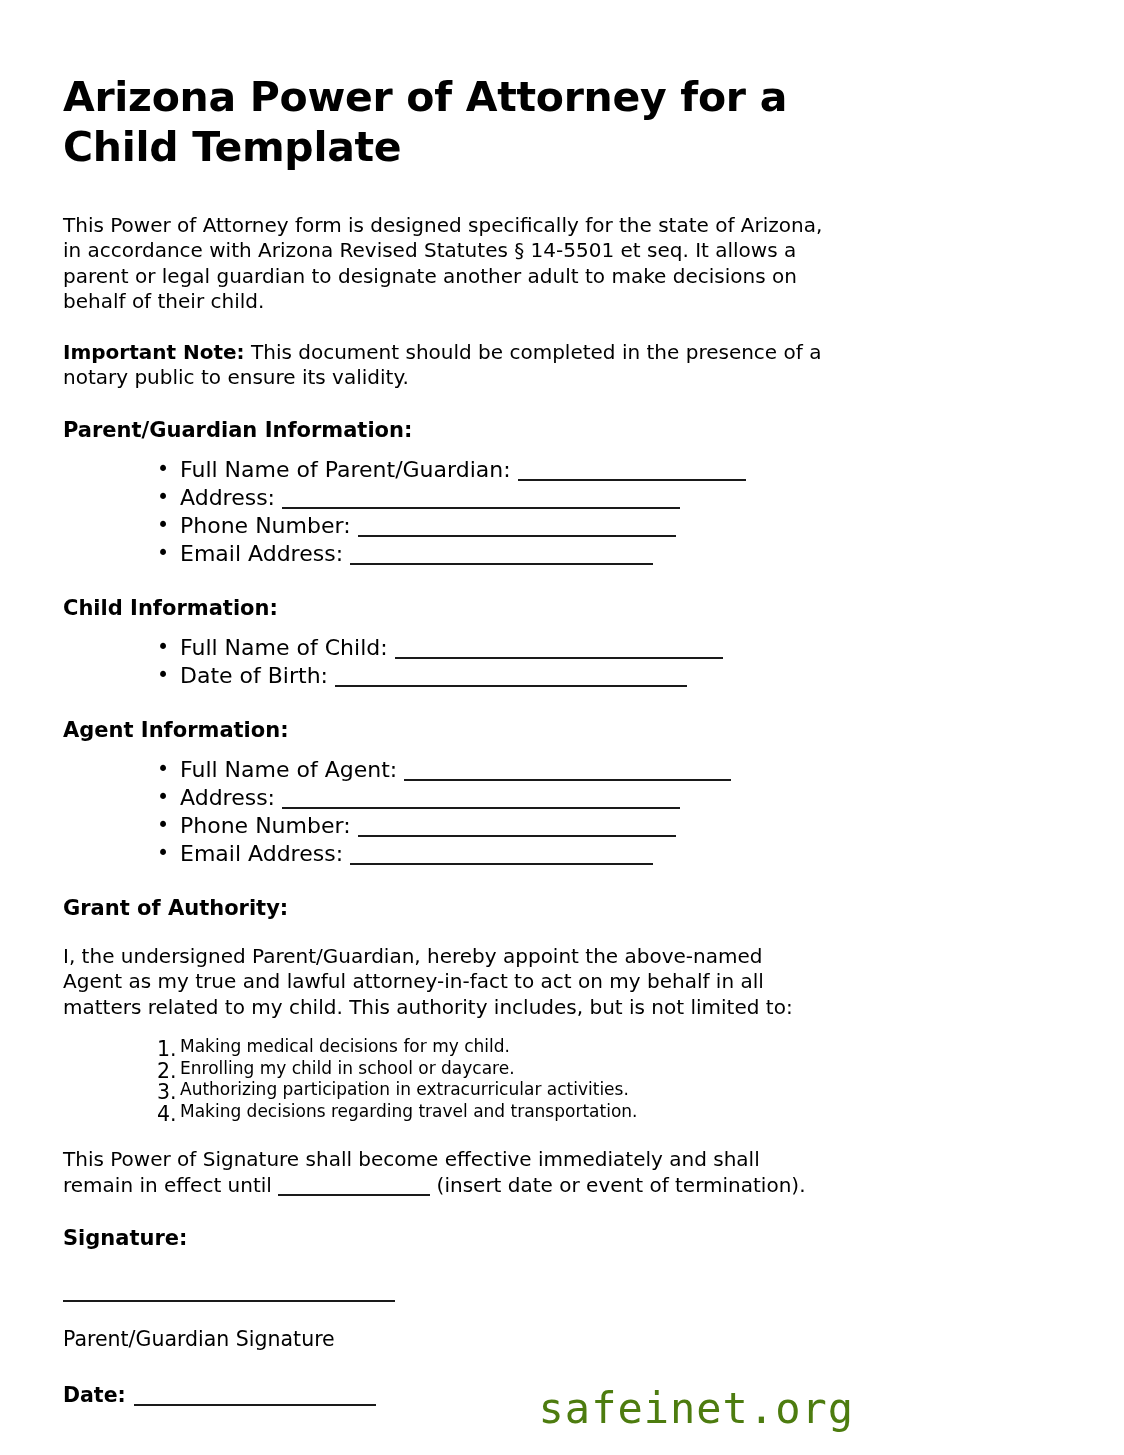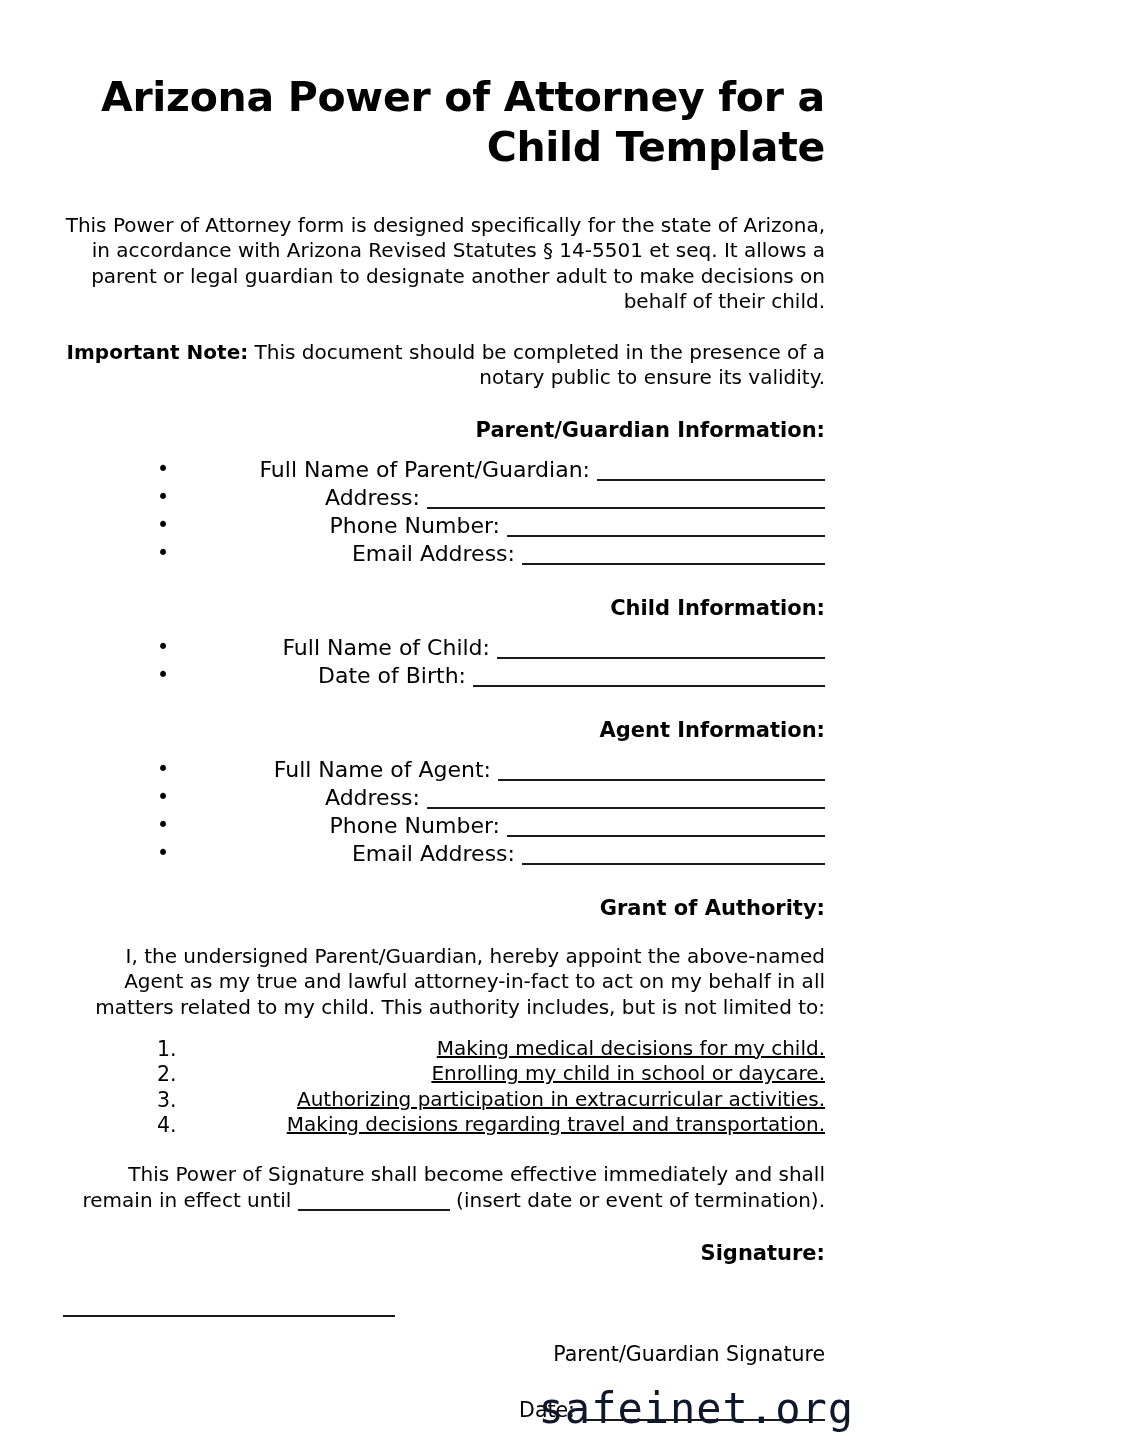--- a/index.html
+++ b/index.html
@@ -18,21 +18,20 @@
 
   .page {
     position: absolute;
     left: 0;
     top: 0;
     width: 888px;
     height: 1455px;
     background: #ffffff;
     box-sizing: border-box;
     padding: 0 63px;
-    text-align: right;
   }
 
   .doc-title {
     font-size: 41px;
     font-weight: bold;
     line-height: 1.22;
     letter-spacing: -0.3px;
     margin: 0;
     padding-top: 72px;
     max-width: 945px;
@@ -95,24 +94,23 @@
   ol.auth-list {
     list-style: none;
     counter-reset: authnum;
     margin: 0;
     padding: 16px 0 0 0;
   }
 
   ol.auth-list li {
     position: relative;
     counter-increment: authnum;
-    font-size: 20px;
+    font-size: 17px;
     line-height: 1.27;
     padding-left: 117px;
-    text-decoration: underline;
   }
 
   ol.auth-list li::before {
     content: counter(authnum) ".";
     position: absolute;
     left: 94px;
     top: 0;
     font-size: 20.5px;
     line-height: 1.27;
   }
@@ -140,41 +138,41 @@
 
   .sig-caption {
     font-size: 20.5px;
     line-height: 1.27;
     padding-top: 24px;
     margin: 0;
   }
 
   .date-row {
     font-size: 20.5px;
-    font-weight: normal;
+    font-weight: bold;
     padding-top: 31px;
     margin: 0;
   }
 
   .date-blank {
     display: inline-block;
     width: 242px;
     border-bottom: 2.4px solid #1a1a1a;
     vertical-align: -4px;
     height: 0;
     margin-left: 8px;
   }
 
   .watermark {
     position: absolute;
     right: 34px;
     bottom: 22px;
     font-family: "DejaVu Sans Mono", monospace;
     font-size: 42px;
-    color: #0f172a;
+    color: #4d7c0f;
     letter-spacing: 1px;
     white-space: nowrap;
   }
 </style>
 </head>
 <body>
 
 <div class="page">
 
   <h1 class="doc-title">Arizona Power of Attorney for a Child Template</h1>

